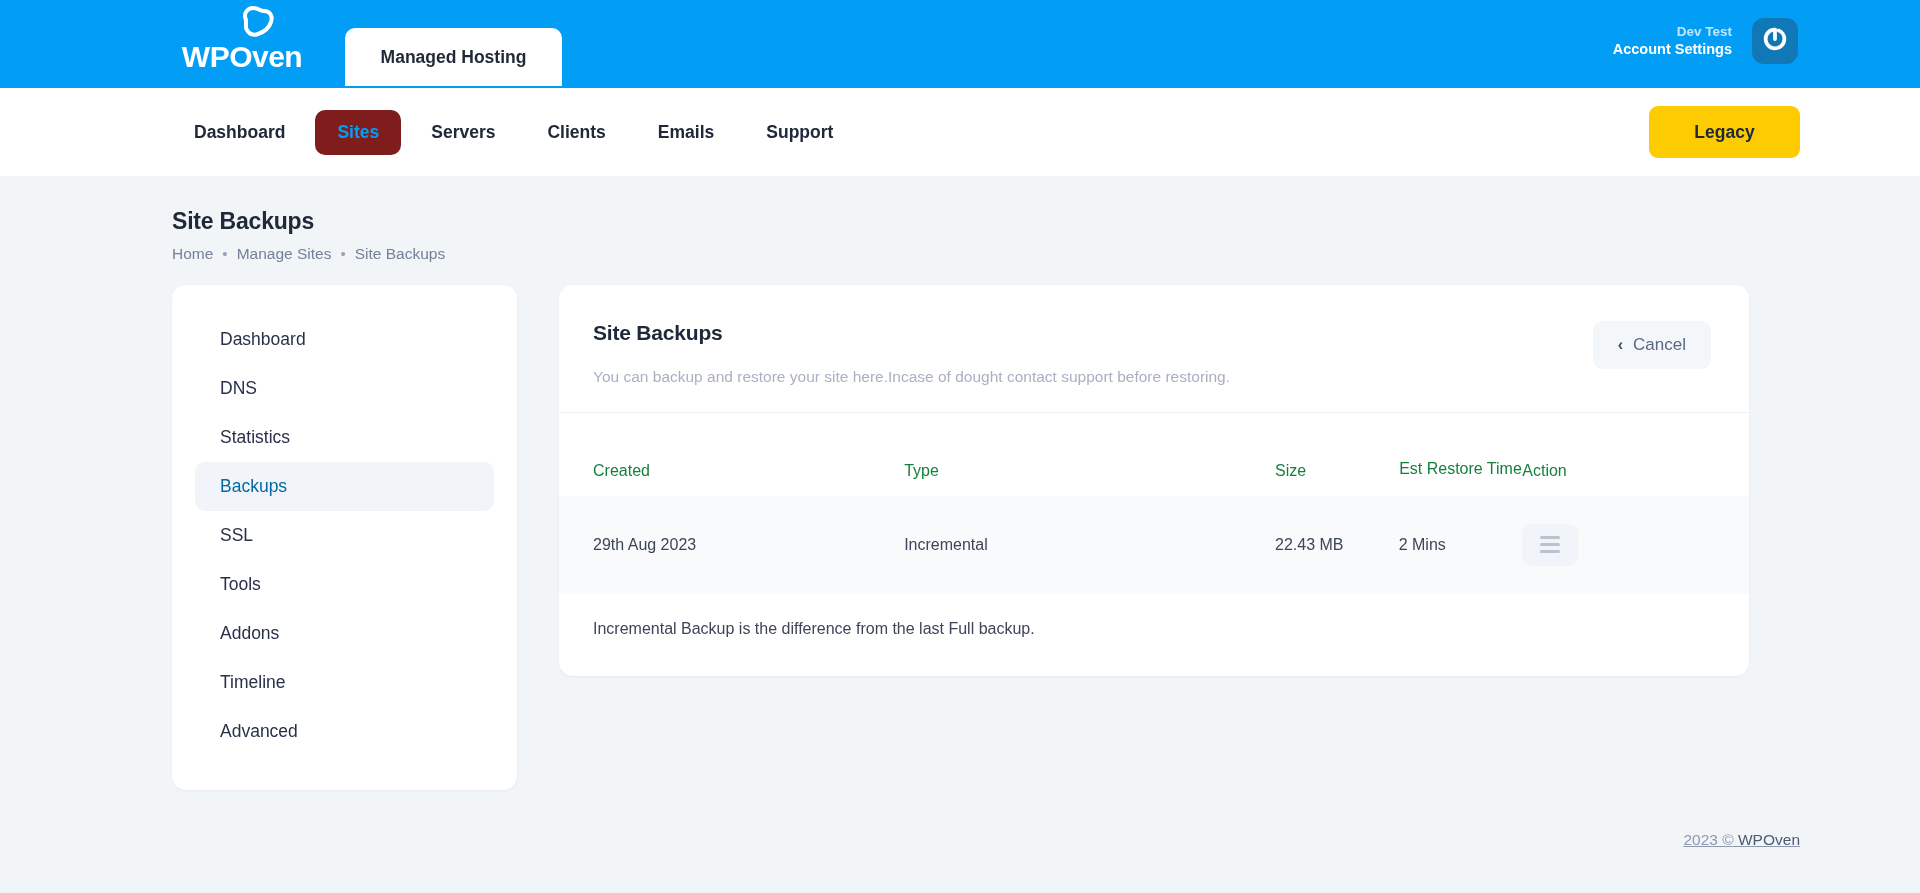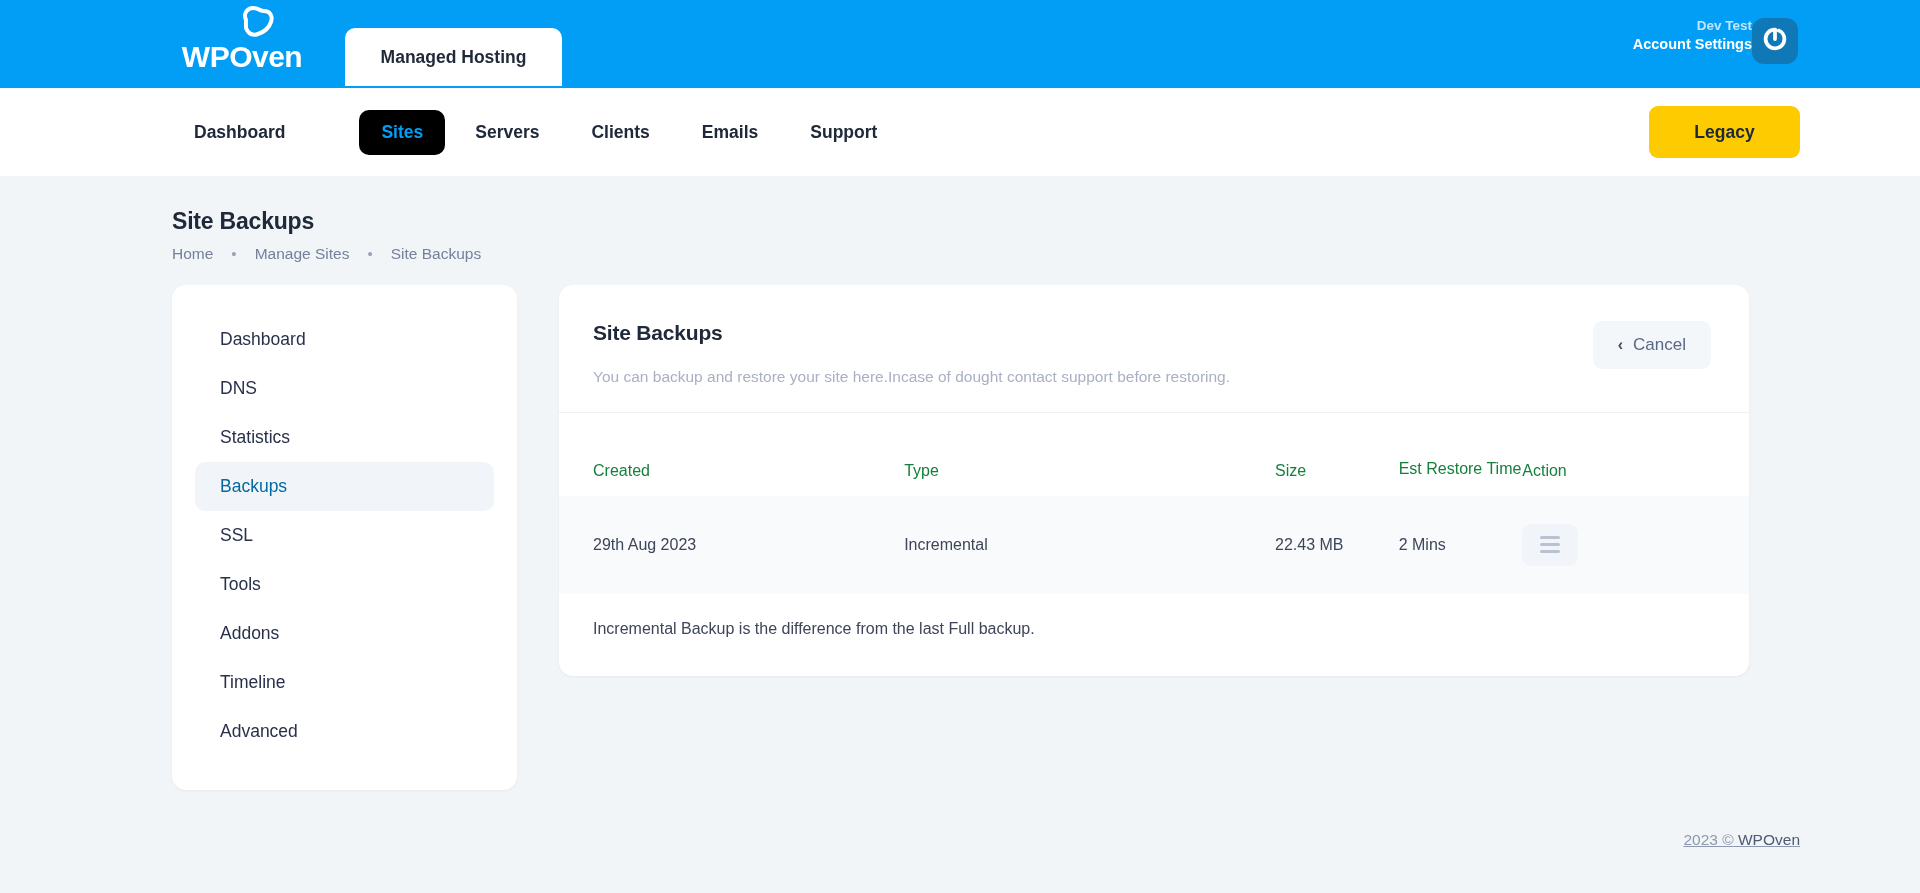--- a/index.html
+++ b/index.html
@@ -62,21 +62,22 @@
     justify-content: center;
     font-size: 17.5px;
     font-weight: 700;
     color: #1f2937;
   }
   .account-block {
     position: absolute;
     right: 122px;
     top: 18px;
     display: flex;
-    gap: 0;
+    align-items: center;
+    gap: 20px;
   }
   .account-labels { text-align: right; line-height: 1.25; }
   .account-name {
     color: #bfe6fd;
     font-size: 13.5px;
     font-weight: 700;
   }
   .account-settings {
     color: #ffffff;
     font-size: 14.5px;
@@ -110,22 +111,21 @@
   .nav-item {
     padding: 12px 22px;
     border-radius: 10px;
     font-size: 17.5px;
     font-weight: 700;
     color: #20293a;
     white-space: nowrap;
   }
   .nav-item.active {
     color: #029ef5;
-    background: #000000;
-    margin-left: 44px;
+    background: #7f1d1d;
   }
   .legacy-btn {
     position: absolute;
     right: 120px;
     width: 151px;
     height: 52px;
     background: #fecb00;
     border: none;
     border-radius: 9px;
     font-family: inherit;
@@ -144,21 +144,21 @@
     font-weight: 700;
     color: #20293a;
     letter-spacing: -0.2px;
   }
   .breadcrumb {
     margin-top: 10px;
     font-size: 15.5px;
     color: #75809a;
     display: flex;
     align-items: flex-start;
-    gap: 18px;
+    gap: 9px;
   }
   .crumb-dot { font-size: 15px; color: #9aa3b8; }
 
   
   .content {
     position: relative;
     margin-top: 22px;
     padding: 0 0 0 172px;
     display: flex;
     align-items: flex-start;
@@ -238,21 +238,21 @@
     font-size: 16px;
     color: #3d4558;
     padding: 28px 0;
     background: #f8fafc;
   }
   .c-created { width: 335px; padding-left: 34px !important; }
   .c-type    { width: 360px; }
   .c-size    { width: 120px; }
   .c-est     { width: 120px; }
   .c-action  { width: 120px; margin-left: 16px; }
-  .tbl th.c-est { white-space: normal; line-height: 1.3; }
+  .tbl th.c-est { white-space: normal; line-height: 1.3; text-align: center; }
   .row-end { width: 100px; }
   .action-btn {
     width: 56px;
     height: 42px;
     background: #f1f5f9;
     border: none;
     border-radius: 9px;
     display: flex;
     flex-direction: column;
     align-items: center;

